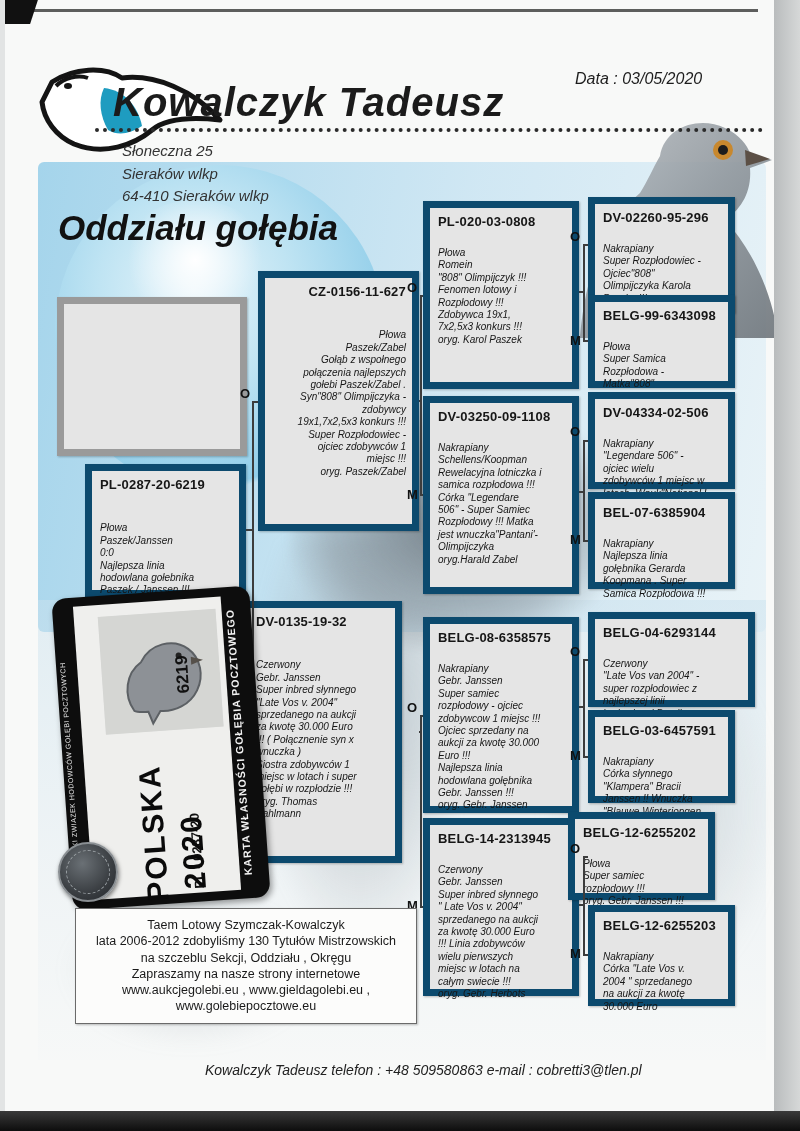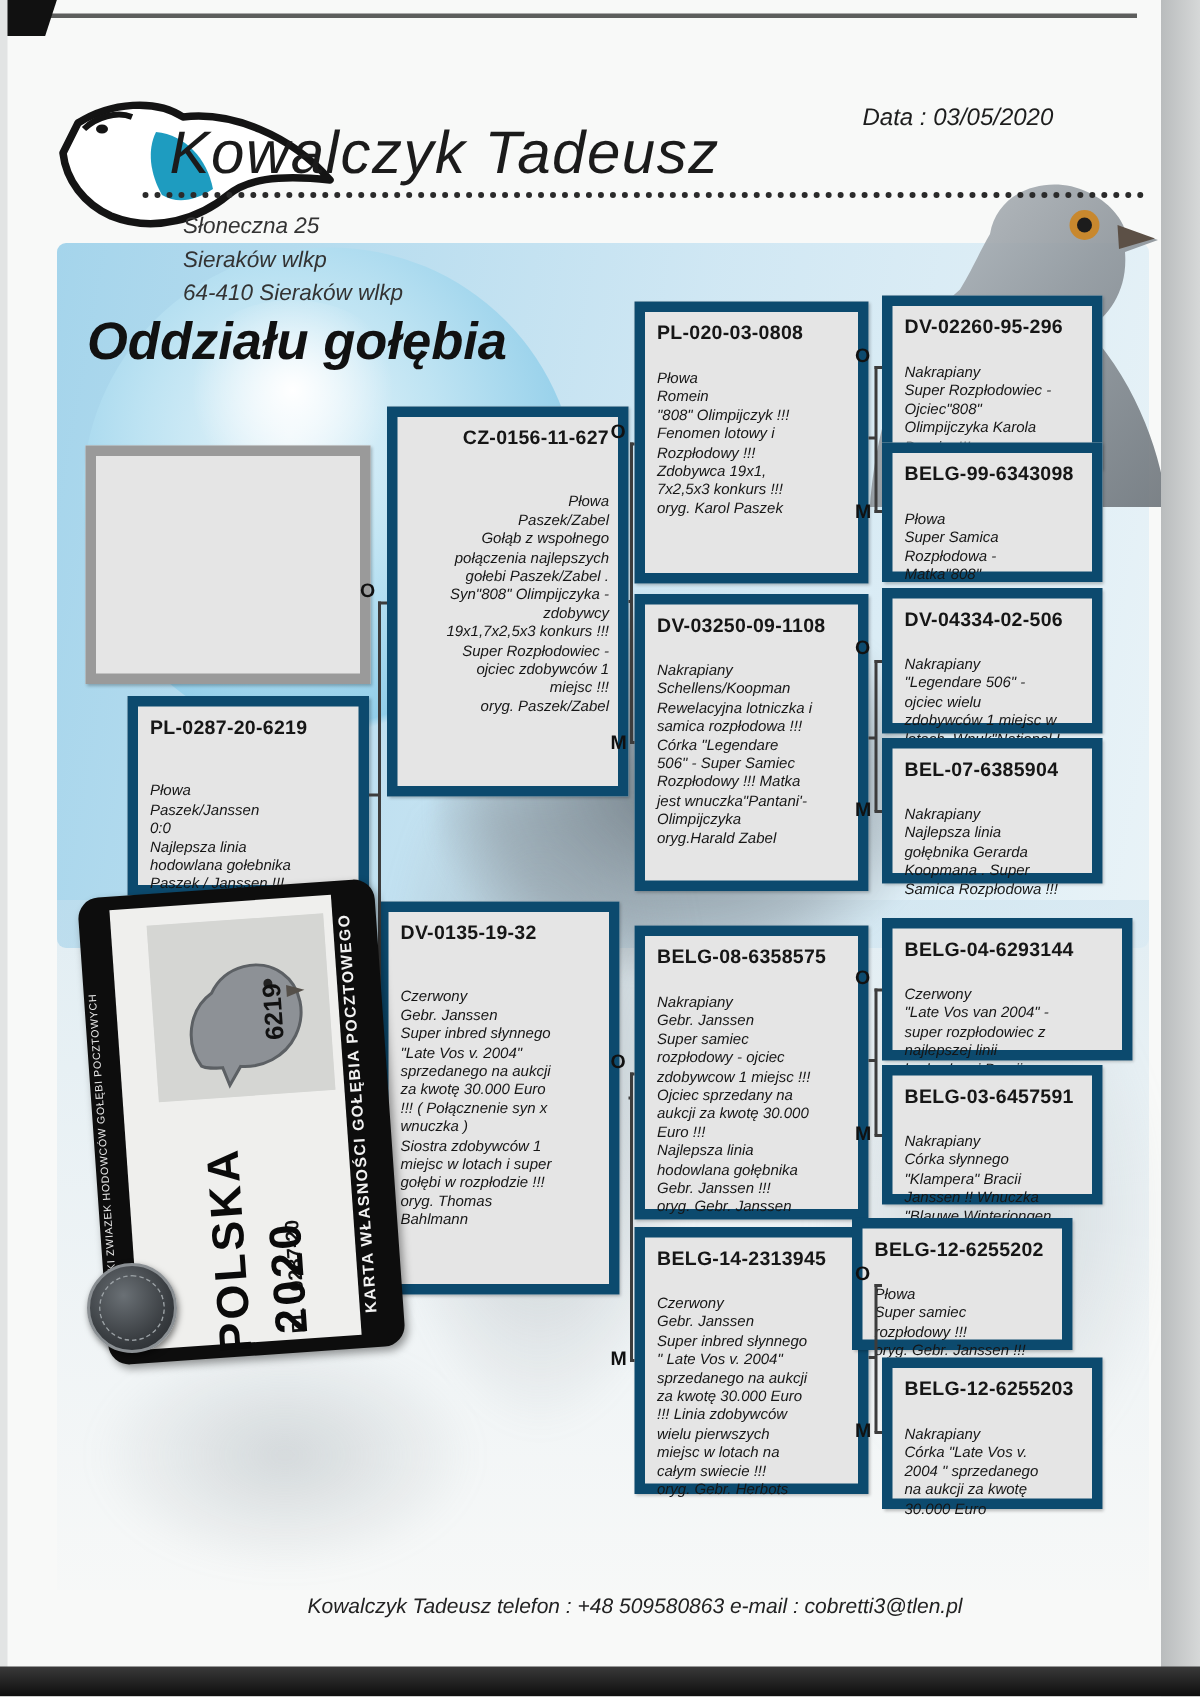--- a/index.html
+++ b/index.html
@@ -29,21 +29,21 @@
     filter:blur(5px);}
   .wm-body2{position:absolute;left:250px;top:540px;width:220px;height:420px;
     background:radial-gradient(ellipse at 50% 40%,rgba(130,139,146,.5),rgba(160,168,174,0) 70%);
     filter:blur(7px);}
   .wm-blot1{position:absolute;left:540px;top:620px;width:240px;height:380px;
     background:radial-gradient(ellipse,rgba(150,160,166,.35),rgba(160,168,174,0) 70%);filter:blur(8px);}
   .wm-blot2{position:absolute;left:60px;top:890px;width:260px;height:160px;
     background:radial-gradient(ellipse,rgba(140,150,156,.3),rgba(160,168,174,0) 70%);filter:blur(8px);}
 
   
-  .brand-name{position:absolute;left:113px;top:80px;font-size:40px;font-weight:normal;font-style:italic;color:#1b1b1b;letter-spacing:1px;}
+  .brand-name{position:absolute;left:113px;top:80px;font-size:40px;font-weight:bold;font-style:italic;color:#1b1b1b;letter-spacing:1px;}
   .brand-dots{position:absolute;left:95px;top:128px;width:668px;height:0;border-top:4px dotted #2b2b2b;}
   .brand-address{position:absolute;left:122px;top:140px;font-size:15px;font-style:italic;color:#333;white-space:pre-line;line-height:1.5;}
   .doc-date{position:absolute;left:575px;top:70px;font-size:16px;font-style:italic;color:#1d1d1d;}
   .doc-title{position:absolute;left:58px;top:208px;font-size:35px;font-weight:bold;font-style:italic;color:#111;}
 
   
   .pbox{position:absolute;background:#e5e5e5;border:7px solid #0c4a6e;box-sizing:border-box;
     padding:6px 6px 4px 8px;color:#161616;box-shadow:1px 1px 2px rgba(0,0,0,.25);}
   .pbox .bid{font-size:13px;font-weight:bold;letter-spacing:.2px;}
   .pbox .bbody{font-size:10px;line-height:1.24;white-space:pre-line;margin-top:18px;font-style:italic;}
@@ -147,21 +147,21 @@
 połączenia najlepszych
 gołebi Paszek/Zabel .
 Syn"808" Olimpijczyka -
  zdobywcy
 19x1,7x2,5x3 konkurs !!!
 Super Rozpłodowiec -
 ojciec zdobywców 1
 miejsc !!!
 oryg. Paszek/Zabel</div>
   </div>
-  <div class="pbox" style="left:252px;top:601px;width:161px;height:262px;">
+  <div class="pbox" style="left:241px;top:601px;width:161px;height:262px;">
     <div class="bid">DV-0135-19-32</div>
     <div class="bbody">
 Czerwony
 Gebr. Janssen
 Super inbred słynnego
 "Late Vos v. 2004"
 sprzedanego na aukcji
 za kwotę 30.000 Euro
 !!! ( Połącznenie syn x
 wnuczka )
@@ -354,17 +354,23 @@
       <div class="vtext stamp-polska">POLSKA</div>
       <div class="vtext stamp-2020">2020</div>
     </div>
     <div class="vtext stamp-karta">KARTA WŁASNOŚCI GOŁĘBIA POCZTOWEGO</div>
     <div class="vtext stamp-union">KI ZWIAZEK HODOWCÓW GOŁĘBI POCZTOWYCH</div>
   </div>
   <div class="coin">
       <div class="coin-ring"></div>
     </div>
 
+  <div class="team-note">Taem Lotowy Szymczak-Kowalczyk
+lata 2006-2012  zdobyliśmy  130 Tytułów Mistrzowskich
+na szczeblu Sekcji, Oddziału , Okręgu
+Zapraszamy na nasze strony internetowe
+www.aukcjegolebi.eu  , www.gieldagolebi.eu ,
+www.golebiepocztowe.eu</div>
 
   <div class="doc-footer">Kowalczyk Tadeusz    telefon : +48 509580863   e-mail : cobretti3@tlen.pl</div>
 
   <div class="scan-bottom"></div>
 </div>
 
 </body></html>

